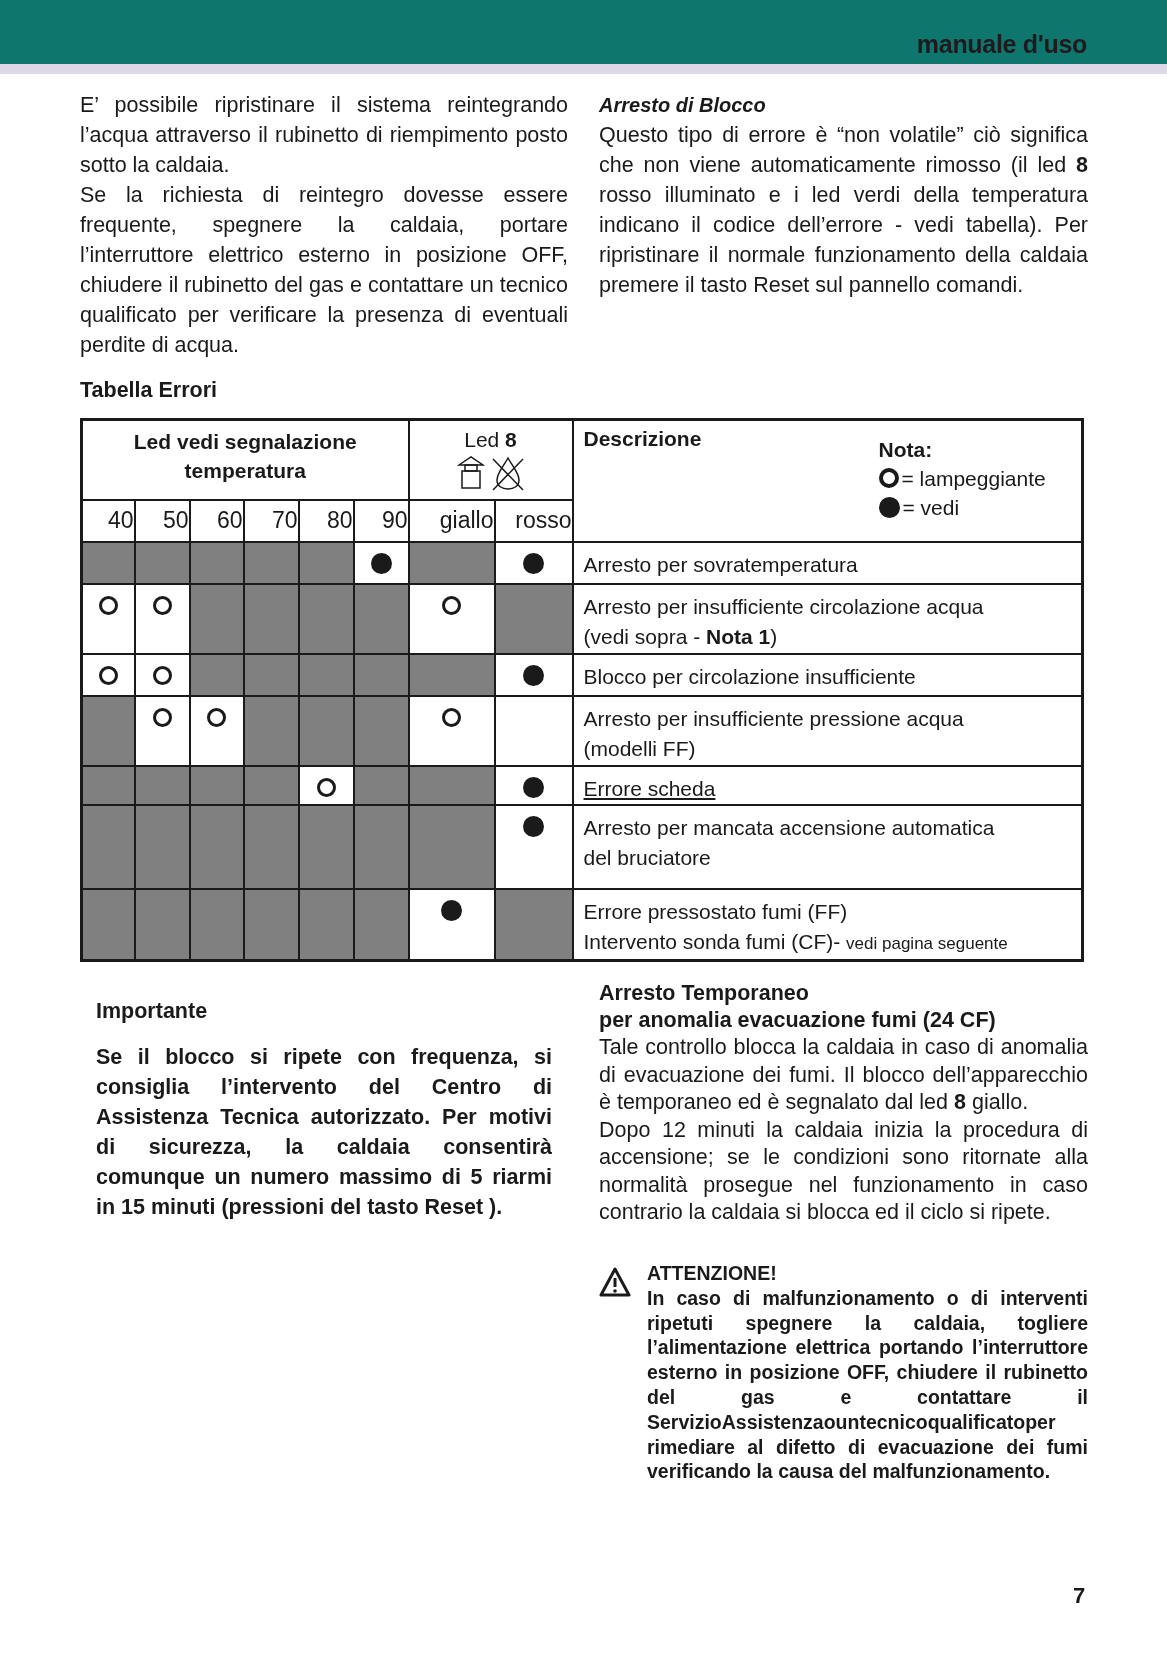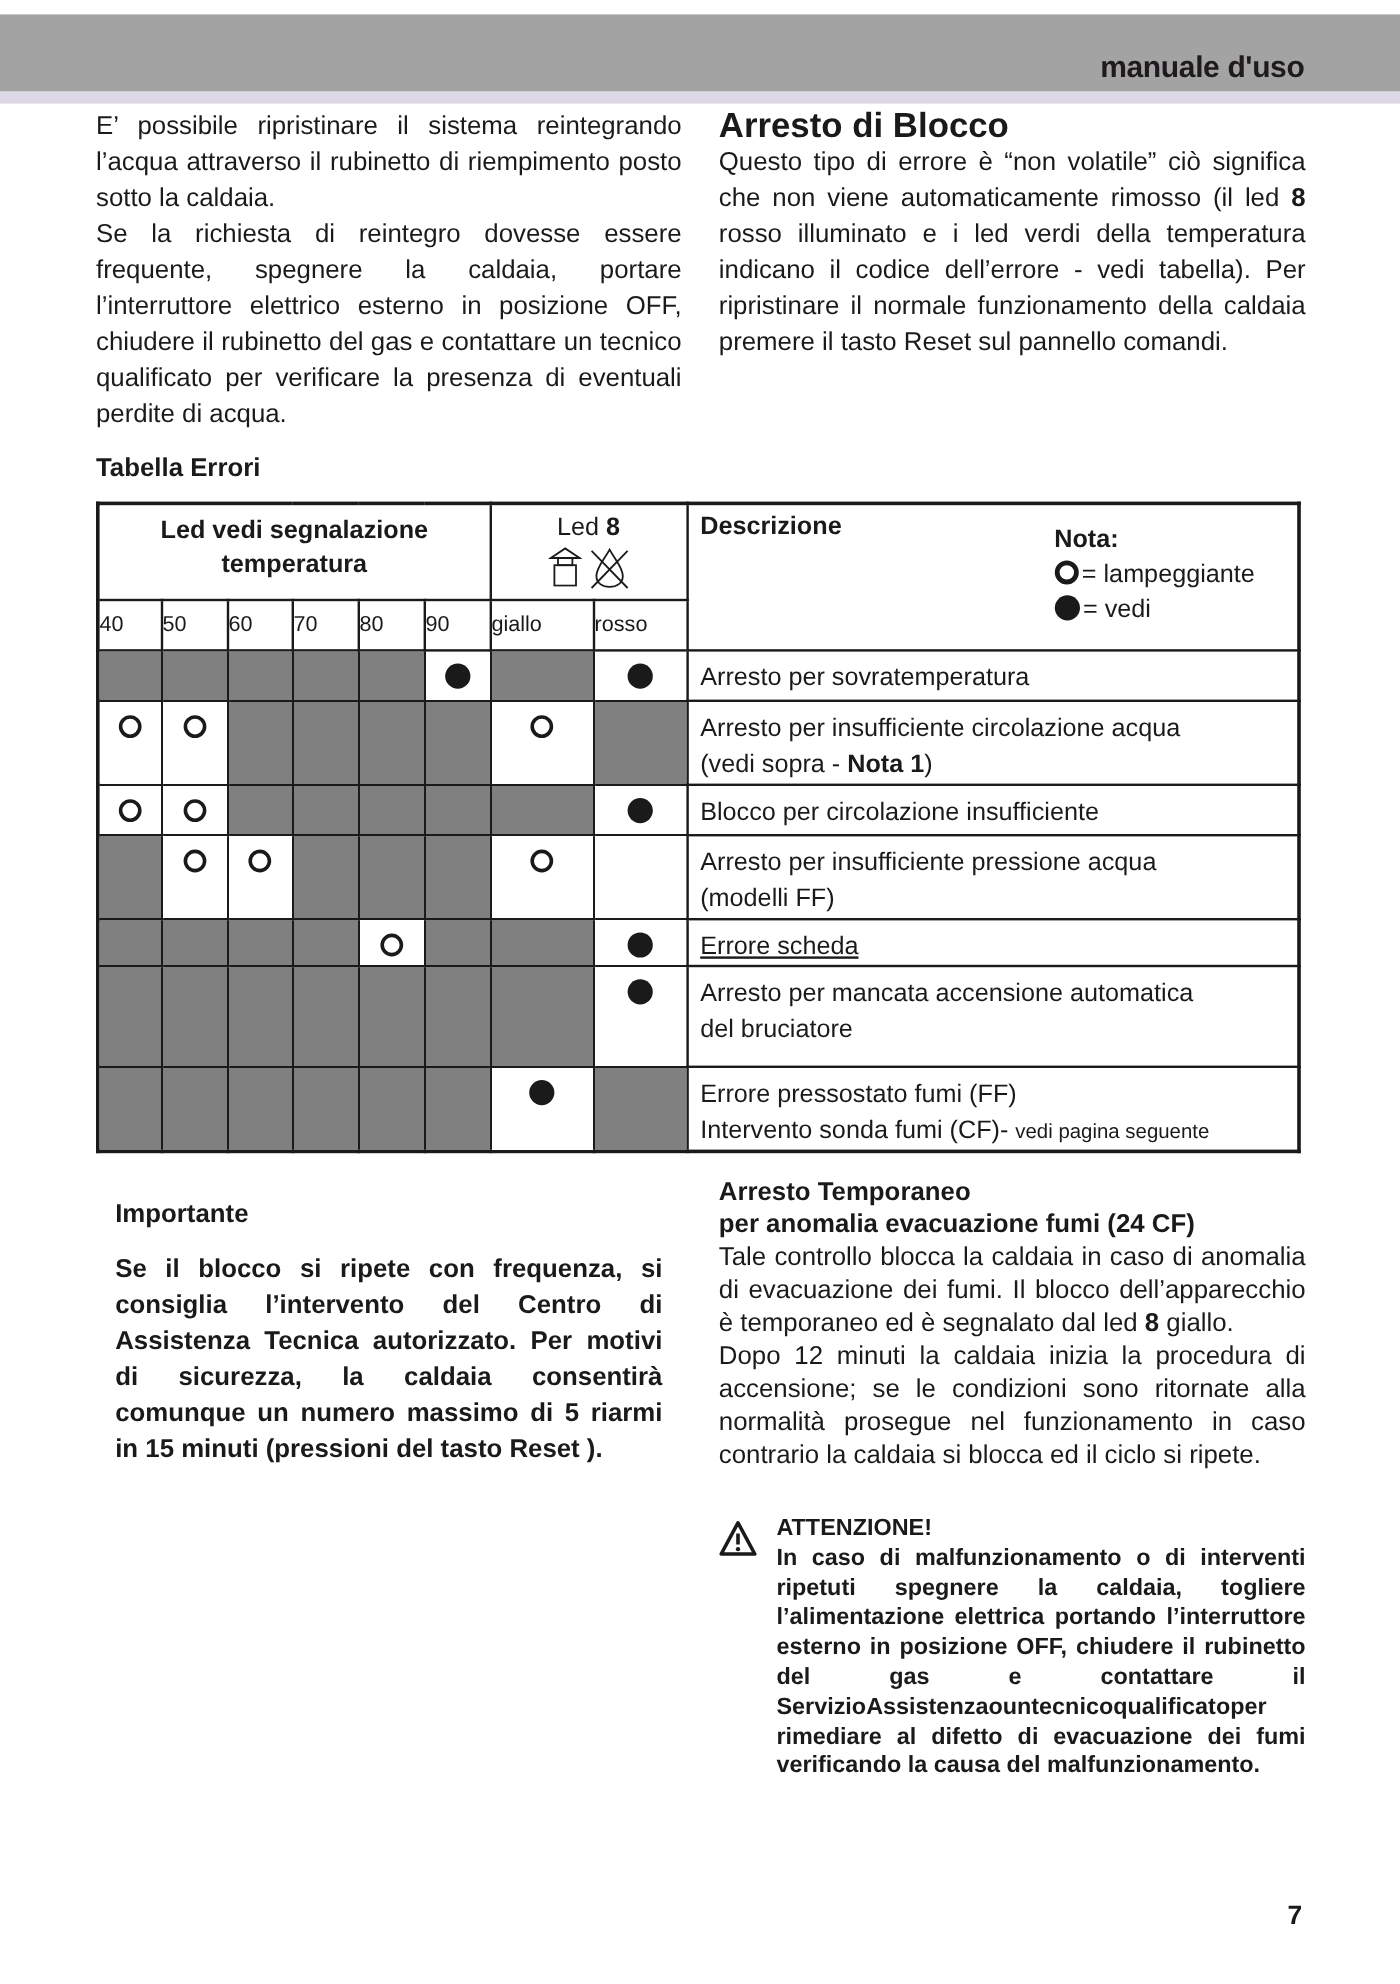--- a/index.html
+++ b/index.html
@@ -2,48 +2,48 @@
 <html><head>
 <meta charset="utf-8">
 <style>
   html, body { margin: 0; padding: 0; }
   body {
     width: 1167px; height: 1653px; position: relative; background: #ffffff;
     font-family: "Liberation Sans", "DejaVu Sans", sans-serif; color: #1a1a1a;
     overflow: hidden;
   }
   .header-band {
-    position: absolute; left: 0; top: 12px; width: 1167px; height: 64px;
-    background: #a3a3a3; border-bottom: 10px solid #dcd8e5;
+    position: absolute; left: 0; top: 0; width: 1167px; height: 64px;
+    background: #0f766e; border-bottom: 10px solid #dcd8e5;
   }
   .header-title {
     position: absolute; right: 80px; top: 30px; font-size: 25px; font-weight: bold;
     color: #1e1a1e; letter-spacing: -0.3px;
   }
   .col { position: absolute; font-size: 21.5px; line-height: 30px; text-align: justify; }
   .col p { margin: 0; }
   .left-col { left: 80px; top: 90px; width: 488px; }
   .right-col { left: 599px; top: 90px; width: 489px; }
   .bold { font-weight: bold; }
-  .section-title { font-weight: bold; font-size: 29px; }
+  .section-title { font-weight: bold; font-size: 20px; font-style: italic; }
   .table-title { position: absolute; left: 80px; top: 378px; font-weight: bold; font-size: 21.5px; }
 
   
   .err-table {
     position: absolute; left: 80px; top: 418px;
     border-collapse: collapse; table-layout: fixed;
     border: 3px solid #1a1a1a;
   }
   .err-table td {
     border: 2px solid #1a1a1a; padding: 0; font-size: 21px; vertical-align: top;
   }
   .err-table .hdr-main { text-align: center; font-weight: bold; padding-top: 6px; line-height: 29px; }
   .err-table .hdr-led { text-align: center; padding-top: 6px; line-height: 26px; }
   .err-table .hdr-desc { position: relative; padding: 6px 10px; font-weight: bold; }
-  .err-table .num { text-align: left; vertical-align: middle; font-size: 18px; }
+  .err-table .num { text-align: right; vertical-align: middle; font-size: 23px; }
   .grey { background: #808080; }
   .white { background: #ffffff; }
   .cell-led { text-align: center; position: relative; }
   .dot-open {
     display: inline-block; width: 13px; height: 13px; border: 3.5px solid #1a1a1a;
     border-radius: 50%; margin-top: 11px; background: #fff;
   }
   .dot-fill {
     display: inline-block; width: 21px; height: 21px; border-radius: 50%;
     background: #1a1a1a; margin-top: 10px;

